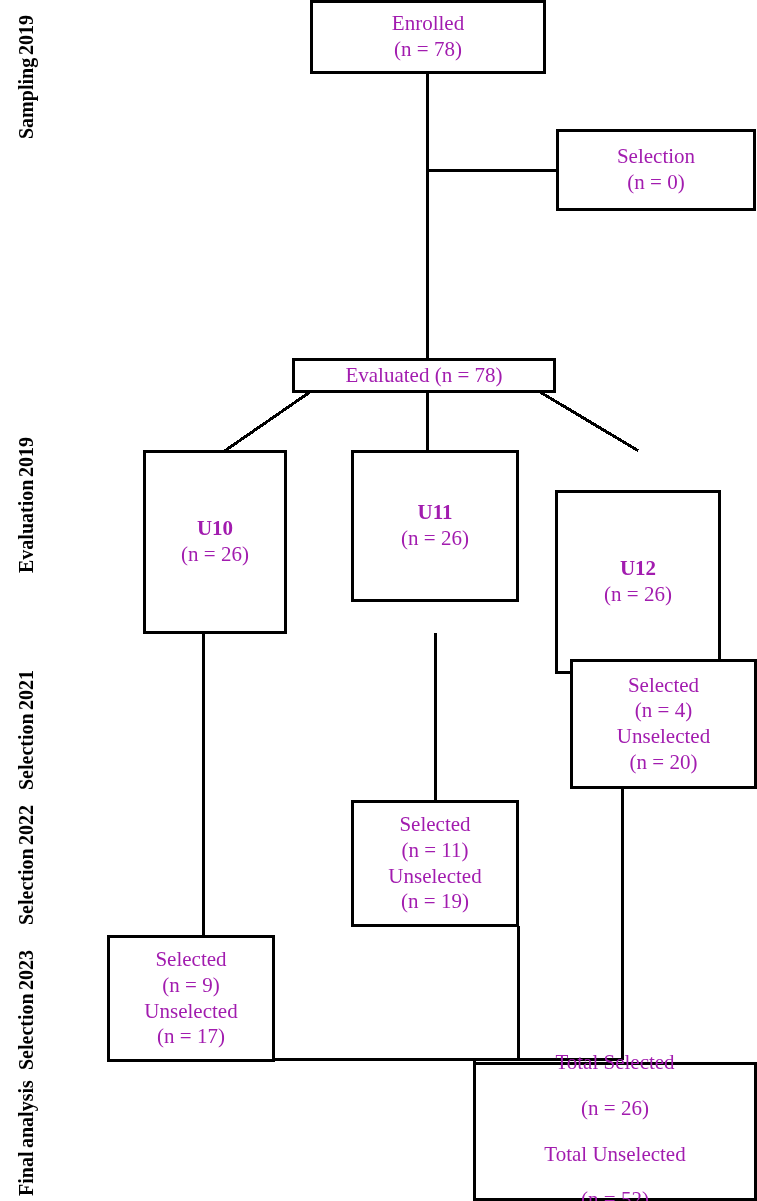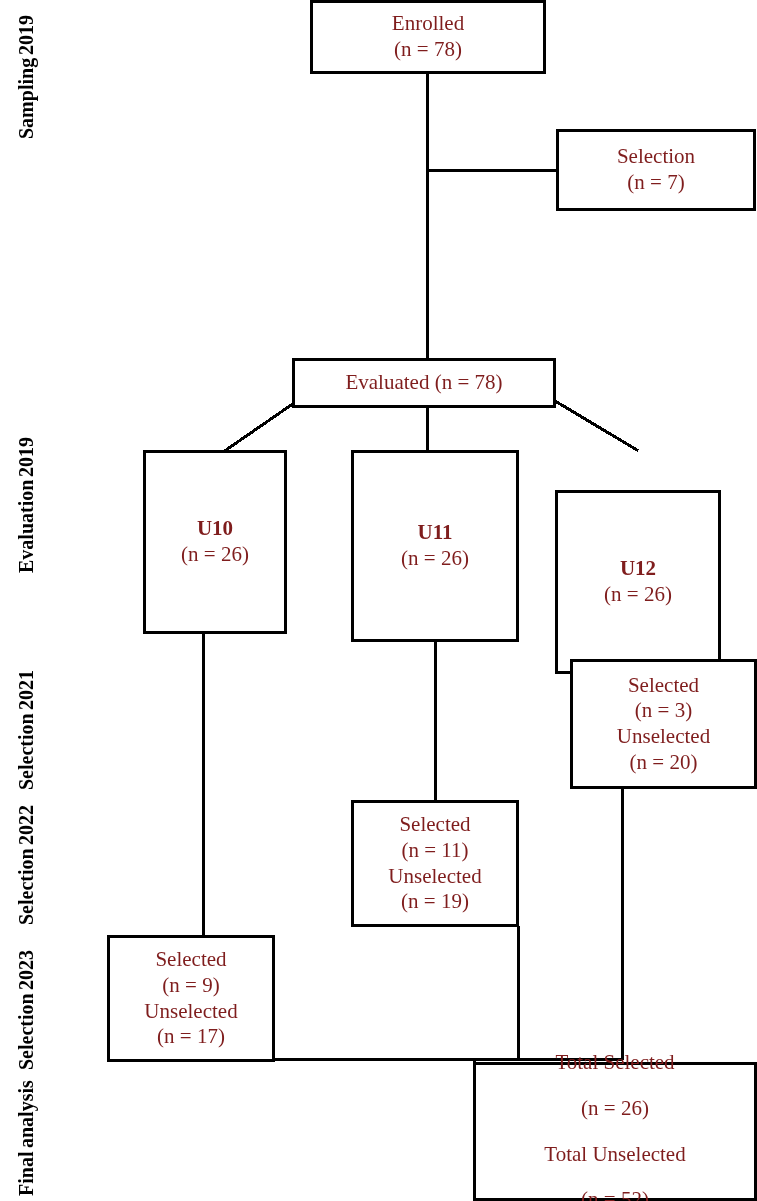--- a/index.html
+++ b/index.html
@@ -31,21 +31,21 @@
     border: 3px solid #000000;
     background: #ffffff;
     display: flex;
     flex-direction: column;
     align-items: center;
     justify-content: center;
     text-align: center;
     font-family: "Liberation Serif", "DejaVu Serif", serif;
     font-size: 21px;
     line-height: 1.22;
-    color: #7f1d1d;
+    color: #a21caf;
     z-index: 3;
   }
   .node .ln { display: block; white-space: nowrap; }
   .node .ln.bold { font-weight: bold; }
   .stage-label {
     position: absolute;
     font-family: "Liberation Serif", "DejaVu Serif", serif;
     font-weight: bold;
     font-size: 20px;
     line-height: 1.12;
@@ -130,45 +130,45 @@
     <span>analysis</span>
   </div>
 
   <div class="node" style="left:310px; top:0px; width:236px; height:74px;">
     <span class="ln">Enrolled</span>
     <span class="ln">(n = 78)</span>
   </div>
 
   <div class="node" style="left:556px; top:129px; width:200px; height:82px;">
     <span class="ln">Selection</span>
-    <span class="ln">(n = 7)</span>
+    <span class="ln">(n = 0)</span>
   </div>
 
-  <div class="node" style="left:292px; top:358px; width:264px; height:50px;">
+  <div class="node" style="left:292px; top:358px; width:264px; height:35px;">
     <span class="ln">Evaluated (n = 78)</span>
   </div>
 
   <div class="node" style="left:143px; top:450px; width:144px; height:184px;">
     <span class="ln bold">U10</span>
     <span class="ln">(n = 26)</span>
   </div>
 
-  <div class="node" style="left:351px; top:450px; width:168px; height:192px;">
+  <div class="node" style="left:351px; top:450px; width:168px; height:152px;">
     <span class="ln bold">U11</span>
     <span class="ln">(n = 26)</span>
   </div>
 
   <div class="node" style="left:555px; top:450px; width:166px; height:184px;margin-top:40px;">
     <span class="ln bold">U12</span>
     <span class="ln">(n = 26)</span>
   </div>
 
   <div class="node" style="left:570px; top:659px; width:187px; height:130px;">
     <span class="ln">Selected</span>
-    <span class="ln">(n = 3)</span>
+    <span class="ln">(n = 4)</span>
     <span class="ln">Unselected</span>
     <span class="ln">(n = 20)</span>
   </div>
 
   <div class="node" style="left:351px; top:800px; width:168px; height:127px;">
     <span class="ln">Selected</span>
     <span class="ln">(n = 11)</span>
     <span class="ln">Unselected</span>
     <span class="ln">(n = 19)</span>
   </div>

